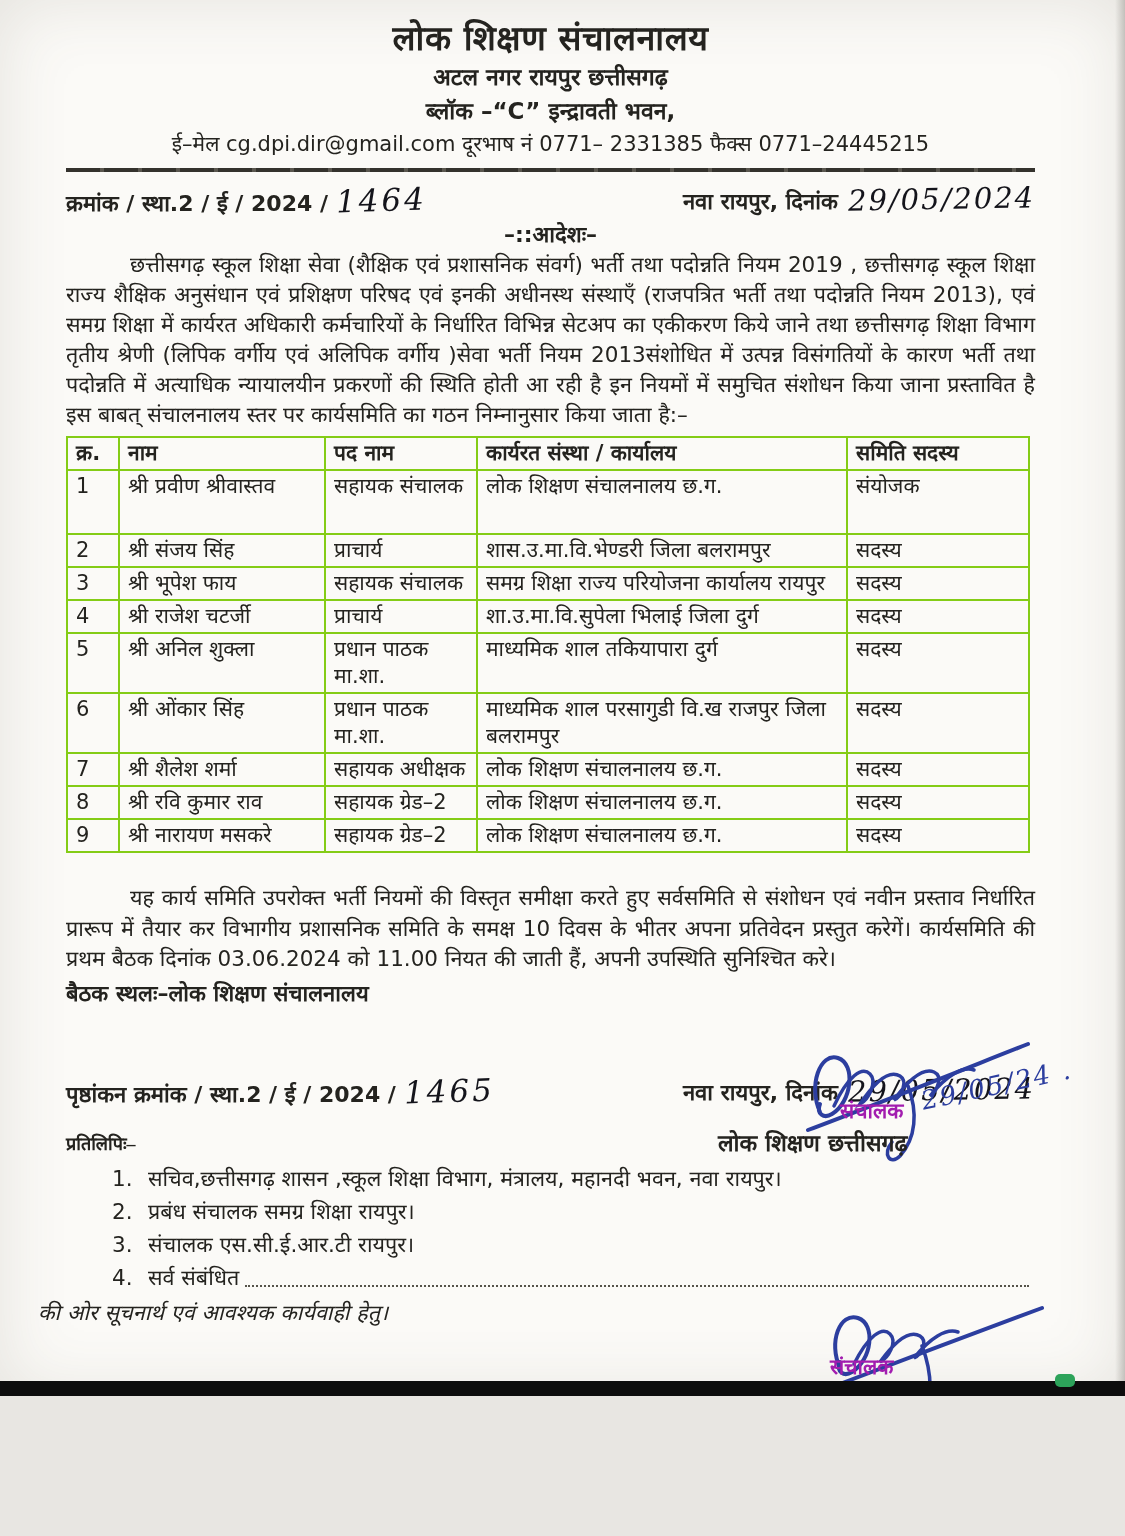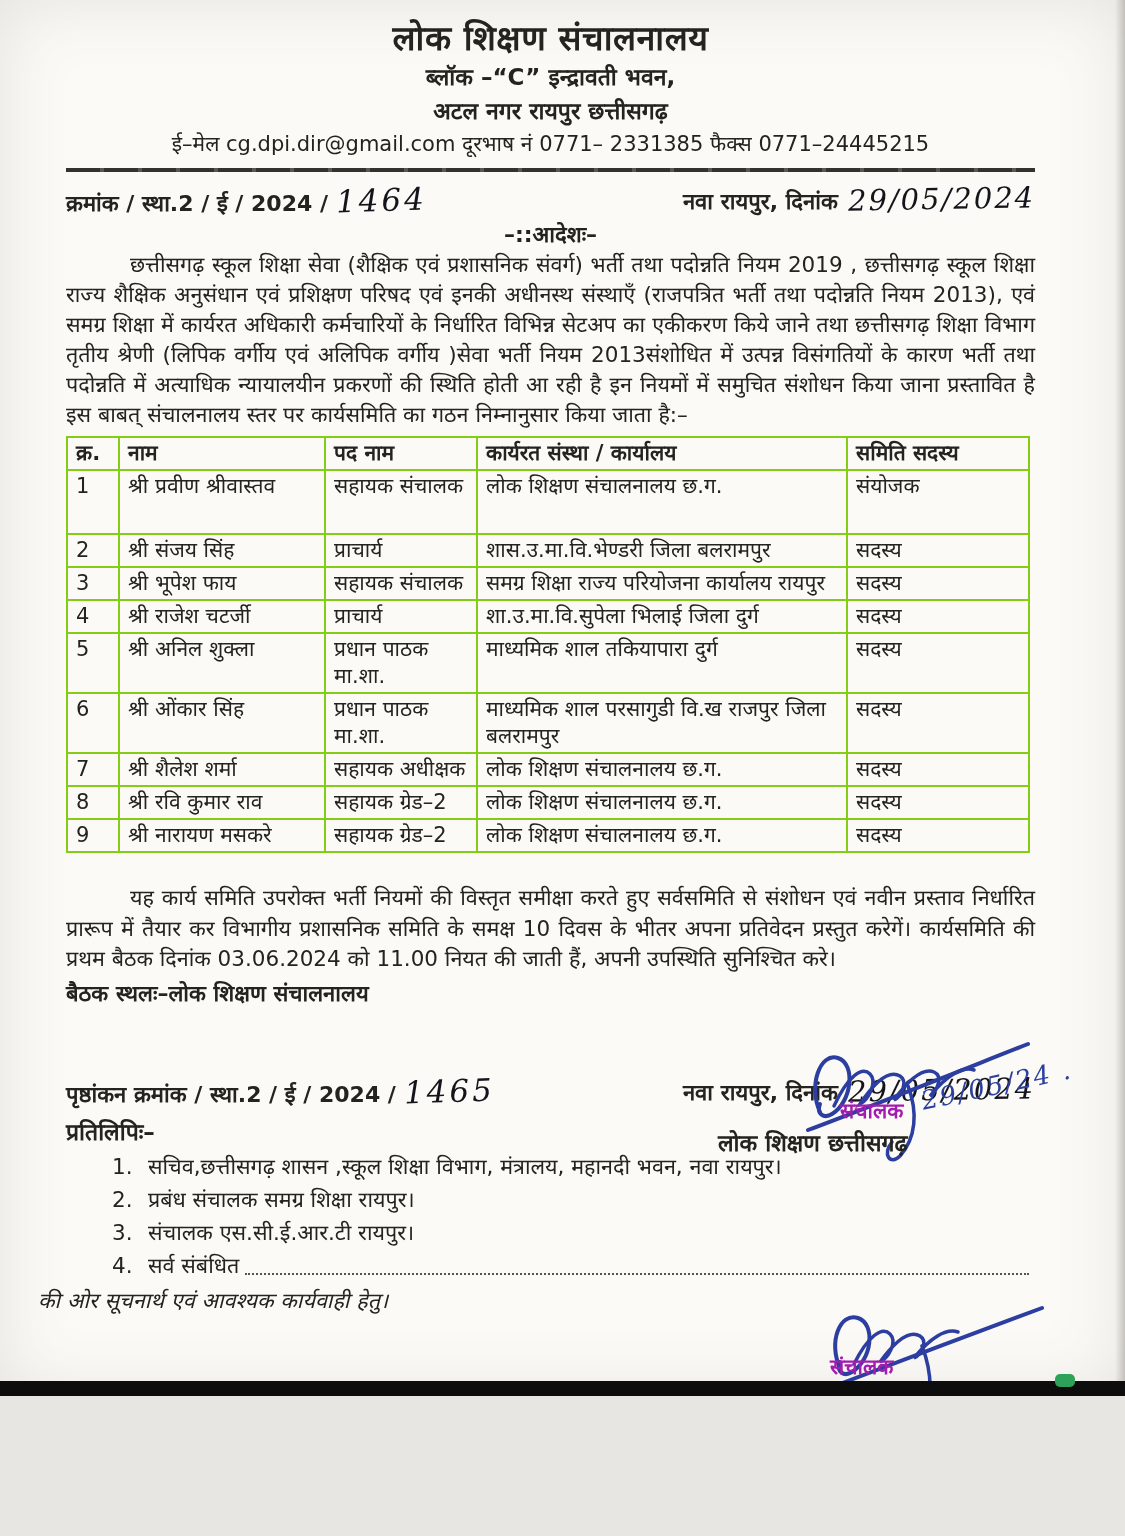--- a/index.html
+++ b/index.html
@@ -42,21 +42,21 @@
   th,td{border:2px solid #84cc16;padding:2px 8px;font-size:21px;line-height:27px;
     text-align:left;vertical-align:top;overflow:hidden;}
   th{font-weight:600;}
   td{font-weight:400;}
   col.c-sno{width:52px;} col.c-name{width:206px;} col.c-post{width:152px;}
   col.c-office{width:370px;} col.c-role{width:182px;}
   tbody tr:nth-child(1) td{height:58px;}
 
   .venue{font-size:22px;font-weight:600;line-height:34px;margin-top:2px;}
 
-  .copy-title{font-size:23px;font-weight:600;line-height:30px;margin-top:8px;}
+  .copy-title{font-size:18px;font-weight:600;line-height:30px;margin-top:20px;font-family:Liberation Serif, serif;}
   .copy-list{font-size:21.5px;line-height:33px;margin-top:3px;}
   .copy-item{display:flex;align-items:flex-end;padding-left:46px;}
   .copy-num{width:36px;flex:none;}
   .dots{flex:1;border-bottom:2.5px dotted #55534a;margin:0 6px 7px 6px;}
   .copy-footer{font-size:21.5px;line-height:34px;margin-left:-28px;margin-top:2px;font-style:italic;}
 
   .sig-block{position:absolute;width:340px;height:180px;}
   .sig-top{left:712px;top:1034px;}
   .sig-bottom{left:712px;top:1312px;}
   .sig-svg{position:absolute;left:0;top:0;overflow:visible;}
@@ -70,22 +70,22 @@
   .sig-bottom .sig-office{left:10px;top:76px;}
 </style>
 </head>
 <body>
 
 <div class="page">
   <div class="content">
 
     <div class="hdr">
       <div class="hdr-title">लोक शिक्षण संचालनालय</div>
+      <div class="hdr-line">अटल नगर रायपुर छत्तीसगढ़</div>
       <div class="hdr-line">ब्लॉक –“C” इन्द्रावती भवन,</div>
-      <div class="hdr-line">अटल नगर रायपुर छत्तीसगढ़</div>
       <div class="hdr-contact">ई–मेल cg.dpi.dir@gmail.com   दूरभाष नं 0771– 2331385 फैक्स 0771–24445215</div>
     </div>
     <div class="rule"></div>
 
     <div class="ref-row">
       <div>
         <span>क्रमांक / स्था.2 / ई / 2024 /</span><span class="hw hw-big">1464</span>
       </div>
       <div>
         <span>नवा रायपुर, दिनांक</span><span class="hw hw-date">29/05/2024</span>

